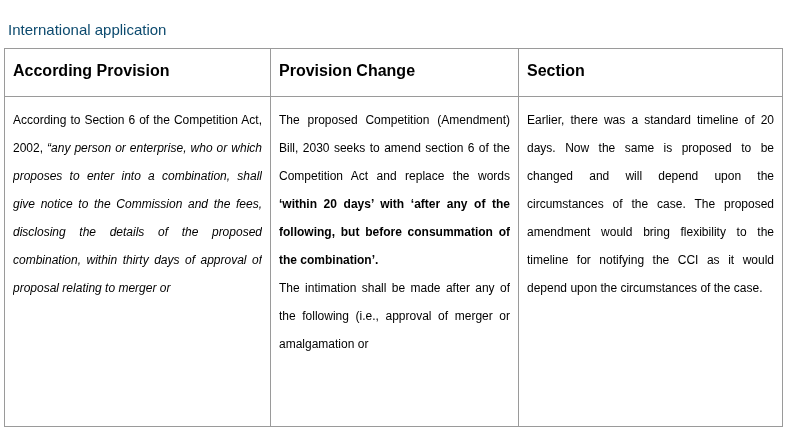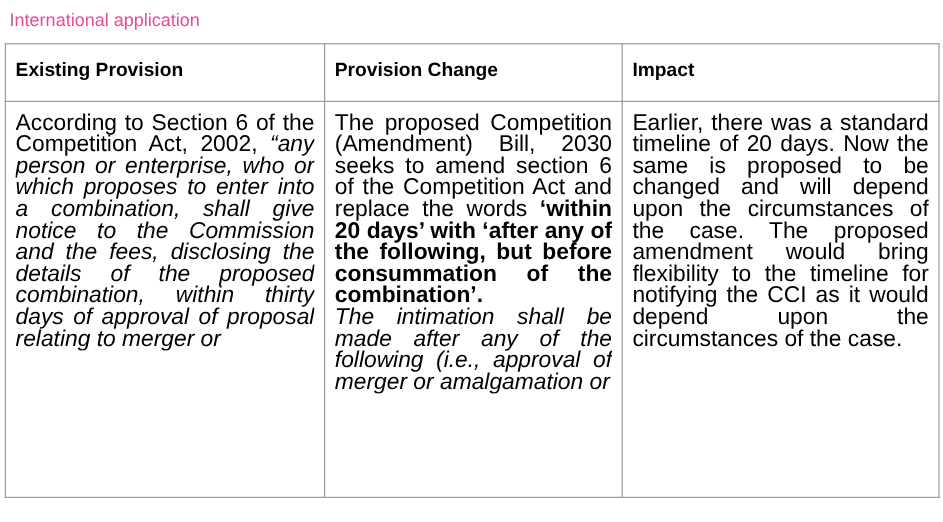--- a/index.html
+++ b/index.html
@@ -17,21 +17,22 @@
   .page {
     width: 786px;
     height: 435px;
     position: relative;
     box-sizing: border-box;
   }
   .doc-title {
     font-size: 15px;
     line-height: 18px;
     padding: 9px 0 0 8px;
-    color: #ec4899;
+    color: #0c4a6e;
+    margin-top: 12px;
   }
   table.comparison {
     border-collapse: collapse;
     table-layout: fixed;
     width: 778px;
     margin-left: 4px;
     margin-top: 9px;
   }
   table.comparison col.c1 { width: 266px; }
   table.comparison col.c2 { width: 248px; }
@@ -45,32 +46,31 @@
   }
   table.comparison th {
     text-align: left;
     font-size: 16px;
     font-weight: bold;
     height: 48px;
     line-height: 19px;
     padding-top: 12px;
   }
   table.comparison td {
-    font-size: 19px;
-    line-height: 18px;
+    font-size: 12px;
+    line-height: 28px;
     text-align: justify;
     text-justify: inter-word;
     height: 330px;
   }
   .cell-p {
     margin: 0;
   }
   .cell-p + .cell-p {
     margin-top: 0px;
-    font-style: italic;
   }
   .ital {
     font-style: italic;
   }
   .bold {
     font-weight: bold;
   }
   .clip {
     overflow: hidden;
     max-height: 316px;
@@ -84,23 +84,23 @@
   <div class="doc-title">International application</div>
 
   <table class="comparison">
     <colgroup>
       <col class="c1">
       <col class="c2">
       <col class="c3">
     </colgroup>
     <thead>
       <tr>
-        <th>Existing Provision</th>
+        <th>According Provision</th>
         <th>Provision Change</th>
-        <th>Impact</th>
+        <th>Section</th>
       </tr>
     </thead>
     <tbody>
       <tr>
         <td>
           <div class="clip">
             <p class="cell-p"><span>According to Section 6 of the Competition Act, 2002, </span><span class="ital">“any person or enterprise, who or which proposes to enter into a combination, shall give notice to the Commission and the fees, disclosing the details of the proposed combination, within thirty days of approval of proposal relating to merger or</span></p>
           </div>
         </td>
         <td>

